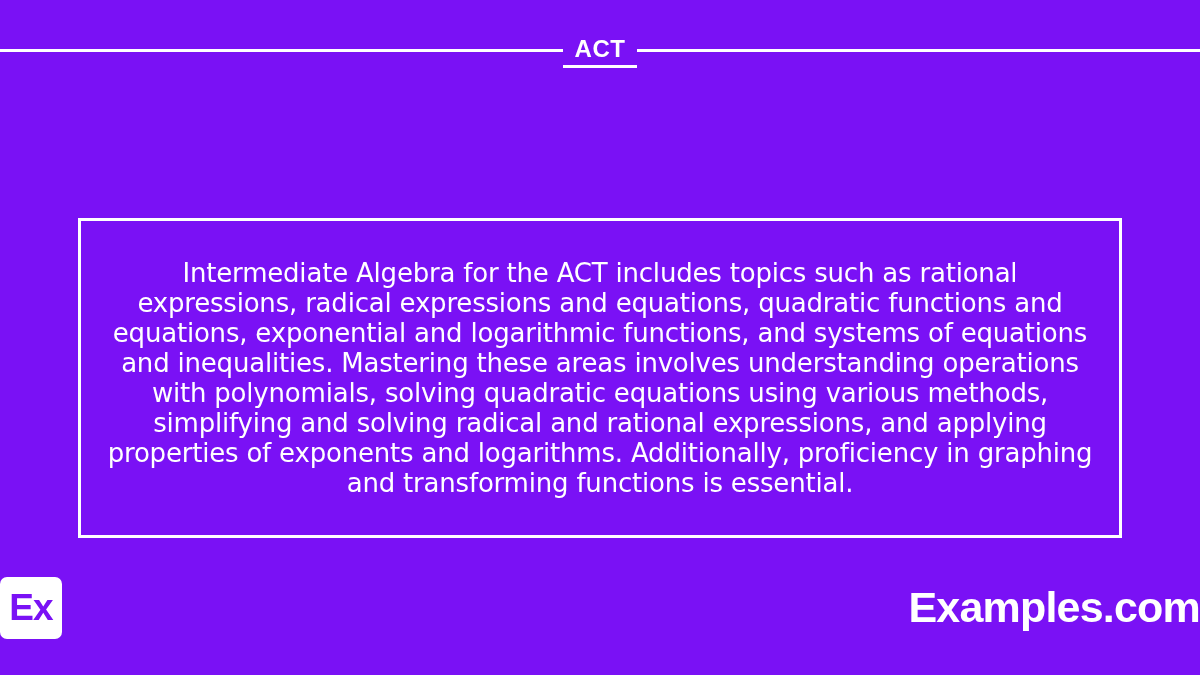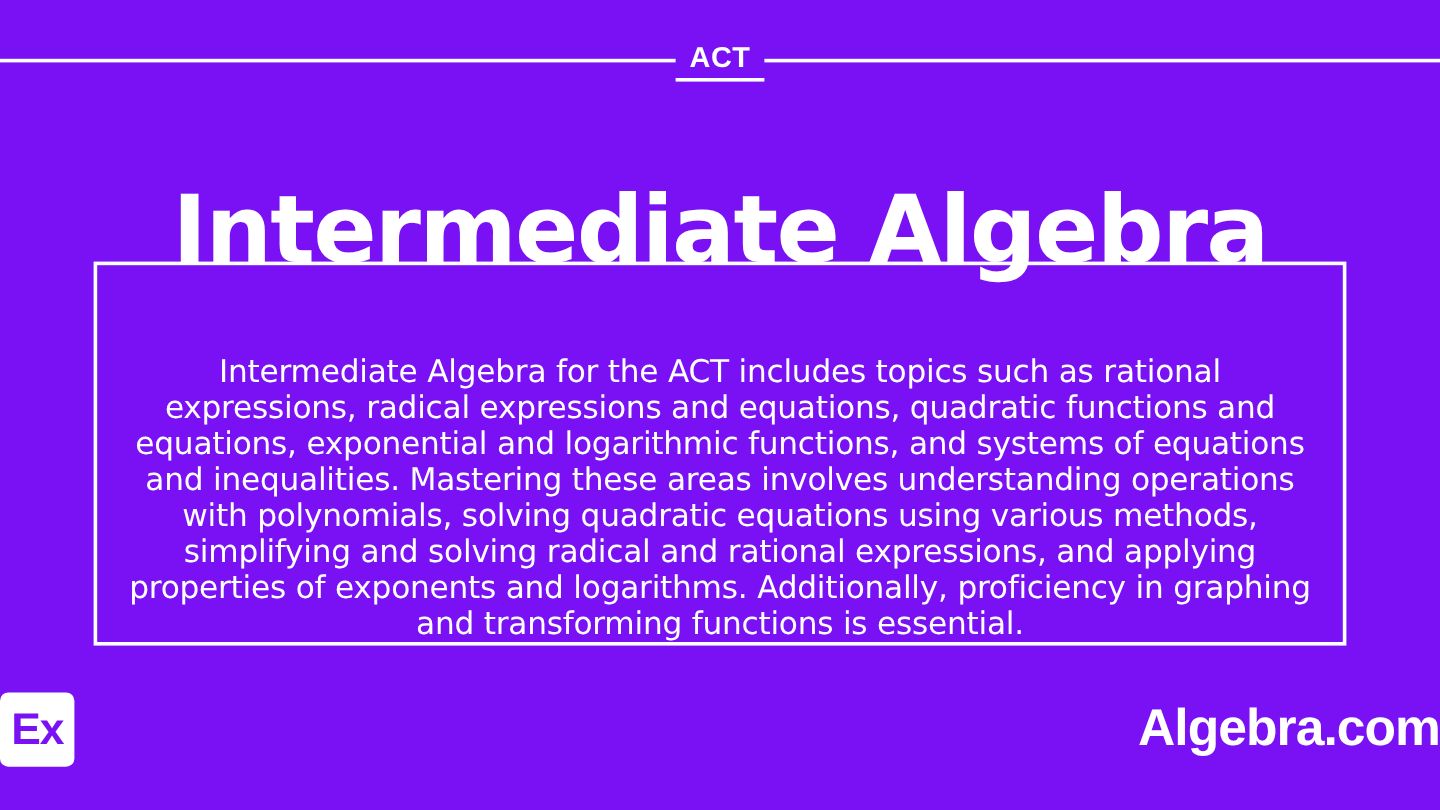--- a/index.html
+++ b/index.html
@@ -76,21 +76,21 @@
   
   .desc-box {
     position: absolute;
     top: 218px;
     left: 78px;
     width: 1044px;
     height: 320px;
     border: 3px solid #ffffff;
     box-sizing: border-box;
     display: flex;
-    align-items: flex-end;
+    align-items: center;
     justify-content: center;
   }
   .desc-text {
     color: #ffffff;
     font-family: "DejaVu Sans", sans-serif;
     font-weight: normal;
     font-size: 26px;
     line-height: 30px;
     text-align: center;
     letter-spacing: -0.2px;
@@ -144,26 +144,25 @@
 <body>
 
 <div class="slide">
 
   <div class="eyebrow">
     <div class="rule"></div>
     <div class="eyebrow-text">ACT</div>
     <div class="rule"></div>
   </div>
 
-  <h1 class="title">Intermediate Algebra</h1>
 
   <div class="desc-box">
     <p class="desc-text">Intermediate Algebra for the ACT includes topics such as rational expressions, radical expressions and equations, quadratic functions and equations, exponential and logarithmic functions, and systems of equations and inequalities. Mastering these areas involves understanding operations with polynomials, solving quadratic equations using various methods, simplifying and solving radical and rational expressions, and applying properties of exponents and logarithms. Additionally, proficiency in graphing and transforming functions is essential.</p>
   </div>
 
   <div class="logo">
     <div class="logo-mark">
       <span>Ex</span>
     </div>
-    <div class="logo-word">Algebra.com</div>
+    <div class="logo-word">Examples.com</div>
   </div>
 
 </div>
 
 </body></html>

